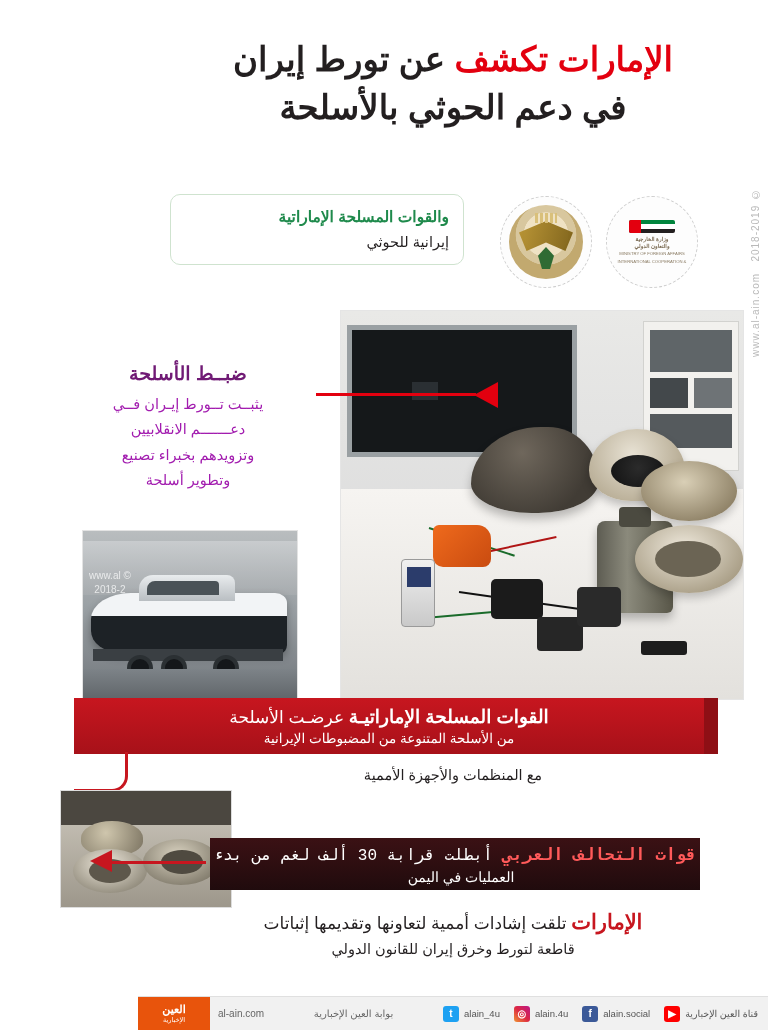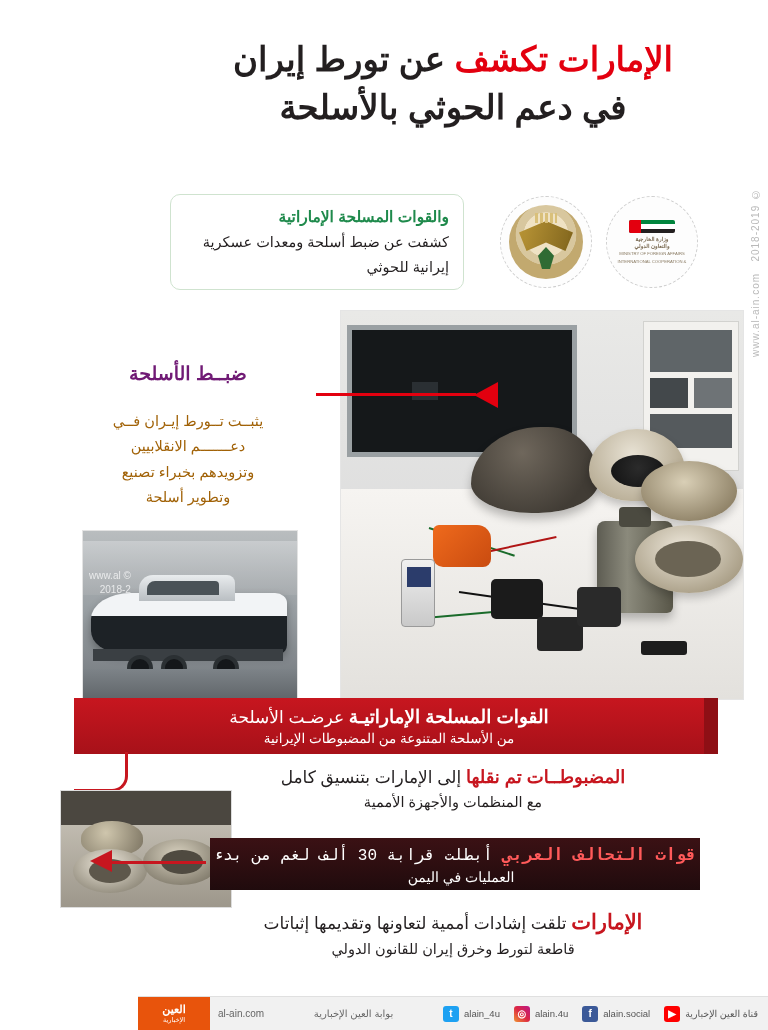--- a/index.html
+++ b/index.html
@@ -90,21 +90,21 @@
     clip-path: polygon(50% 0,100% 40%,75% 100%,25% 100%,0 40%);
   }
   .falcon .dots { position:absolute; top:8px; left:26px; width:22px; height:10px;
     background: repeating-linear-gradient(90deg,#d9c07a 0 3px,transparent 3px 5px); }
 
   
   .seize {
     position: absolute; top: 362px; right: 462px; width: 236px; text-align: center;
   }
   .seize-title { color:#701a75; font-weight:bold; font-size:19px; letter-spacing:1px; }
-  .seize-body { color:#a16207; font-size:14.5px; line-height:1.75; margin-top:24px; }
+  .seize-body { color:#a21caf; font-size:14.5px; line-height:1.75; margin-top:7px; }
   .seize-body div { display:block; }
 
   .arrow-right {
     position:absolute; top:388px; right:270px; width:184px; height:14px;
   }
   .arrow-right .bar { position:absolute; right:22px; top:5px; width:160px; height:3px; background:#e3000f; }
   .arrow-right .head {
     position:absolute; right:0; top:-6px; width:0;height:0;
     border-top:13px solid transparent; border-bottom:13px solid transparent;
     border-left:24px solid #e3000f;
@@ -153,21 +153,21 @@
   .pm-device { position:absolute; left:60px; top:248px; width:34px; height:68px; background:linear-gradient(180deg,#f0f0f0,#c9c9c9); border:1px solid #9a9a9a; border-radius:4px;}
   .pm-device:after{content:"";position:absolute;left:5px;top:7px;width:24px;height:20px;background:#2b3c6b;}
   .pm-blk1 { position:absolute; left:150px; top:268px; width:52px; height:40px; background:#1b1b1b; border-radius:5px;}
   .pm-blk2 { position:absolute; left:196px; top:306px; width:46px; height:34px; background:#262626; border-radius:4px;}
   .pm-adapter{ position:absolute; left:236px; top:276px; width:44px; height:40px; background:#2a2a2a; border-radius:5px;}
   .pm-small { position:absolute; left:300px; top:330px; width:46px; height:14px; background:#1d1d1d; border-radius:3px;}
 
   
   .photo-boat {
     position:absolute; top:530px; right:470px; width:216px; height:174px;
-    overflow:hidden; background:#ec4899; border:1px solid #e3e3e3;
+    overflow:hidden; background:#ec4899; border:1px solid #e3e3e3;text-align:center;
   }
   .pb-sky { position:absolute; inset:0; background:linear-gradient(180deg,#b9bdbf 0%,#9aa0a4 45%,#6f7479 100%); }
   .pb-build{position:absolute;left:0;top:10px;width:100%;height:54px;background:linear-gradient(180deg,#cfd2d4,#a9adb0);opacity:.75;}
   .pb-hull {
     position:absolute; left:8px; top:62px; width:196px; height:60px;
     background:linear-gradient(180deg,#f2f4f6 0 38%, #1d2226 38% 100%);
     border-radius: 40px 12px 6px 30px / 26px 10px 8px 22px;
     box-shadow: 0 4px 8px rgba(0,0,0,.3);
   }
   .pb-cabin{position:absolute;left:56px;top:44px;width:96px;height:26px;background:linear-gradient(180deg,#e9ecee,#b9bec2);border-radius:14px 8px 0 0;}
@@ -279,21 +279,20 @@
   <div class="wm-right">
     <span class="c">©</span>
     <span>2018-2019</span>
     &nbsp;
     <span>www.al-ain.com</span>
   </div>
 
   <div class="intro-wrap">
     <div class="intro-box">
       <div class="intro-green">والقوات المسلحة الإماراتية</div>
-      <div class="intro-dark">كشفت عن ضبط أسلحة ومعدات عسكرية</div>
       <div class="intro-dark">إيرانية للحوثي</div>
     </div>
 
     <div class="logos">
       <div class="logo-circle">
         <div class="mofa-mark">
           <div class="mofa-flag"></div>
           <div class="mofa-ar">وزارة الخارجية</div>
           <div class="mofa-ar">والتعاون الدولي</div>
           <div class="mofa-en">MINISTRY OF FOREIGN AFFAIRS</div>
@@ -371,24 +370,20 @@
   <div class="banner1">
     <div class="b1-l1">
       <b>القوات المسلحة الإماراتيـة</b>
       <span>عرضـت الأسلحة</span>
     </div>
     <div class="b1-l2">من الأسلحة المتنوعة من المضبوطات الإيرانية</div>
   </div>
 
   <div class="hook"></div>
   <div class="row2">
-    <div class="l1">
-      <b>المضبوطــات تم نقلها</b>
-      <span>إلى الإمارات بتنسيق كامل</span>
-    </div>
     <div class="l2">مع المنظمات والأجهزة الأممية</div>
   </div>
 
   <div class="photo-small">
     <div class="ps-bg"></div>
     <div class="ps-top"></div>
     <div class="ps-rock"></div>
     <div class="ps-d1"></div>
     <div class="ps-d2"></div>
   </div>

